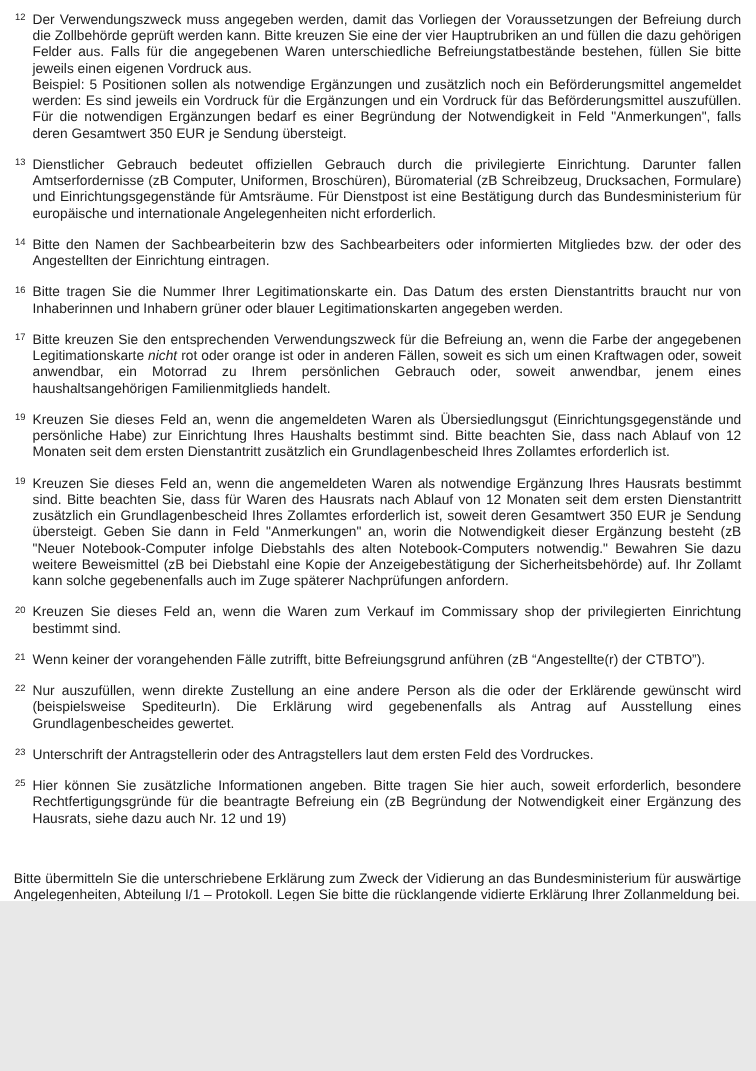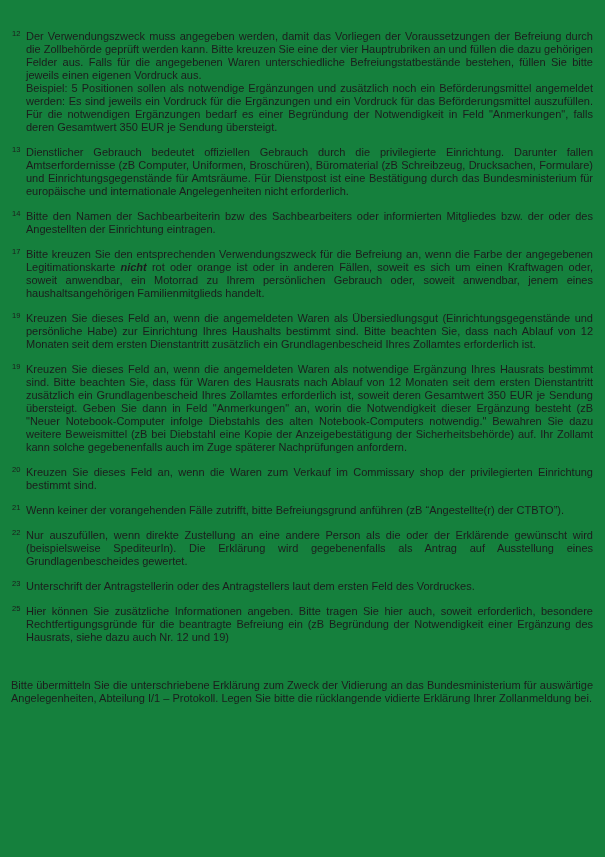--- a/index.html
+++ b/index.html
@@ -1,44 +1,44 @@
 <!DOCTYPE html>
 <html lang="de"><head>
 <meta charset="utf-8">
 <style>
   html, body { margin: 0; padding: 0; background: #e8e8e8; }
   .page {
     width: 605px;
-    height: 857px;
+    height: 721px;
     box-sizing: border-box;
-    background: #15803d;
+    background: #ffffff;
     color: #1c1c1c;
     font-family: "Liberation Sans", "DejaVu Sans", sans-serif;
     font-size: 11px;
     line-height: 13px;
-    padding: 30px 12px 0 11px;
+    padding: 10px 12px 0 11px;
     overflow: hidden;
   }
   .fn {
     position: relative;
     padding-left: 15px;
     margin: 0 0 12px 0;
   }
   .fn-num {
     position: absolute;
     left: 1px;
     top: -1px;
     font-size: 7.5px;
     line-height: 10px;
   }
   .fn-p {
     margin: 0;
     text-align: justify;
   }
-  .bi { font-weight: bold; font-style: italic; margin-top: 13px; }
+  .bi { font-weight: normal; font-style: italic; margin-top: 13px; }
   .closing {
     margin: 35px 0 0 0;
     text-align: justify;
   }
 </style>
 </head>
 <body>
 
 <div class="page">
 
@@ -52,20 +52,24 @@
     <span class="fn-num">13</span>
     <p class="fn-p">Dienstlicher Gebrauch bedeutet offiziellen Gebrauch durch die privilegierte Einrichtung. Darunter fallen Amtserfordernisse (zB Computer, Uniformen, Broschüren), Büromaterial (zB Schreibzeug, Drucksachen, Formulare) und Einrichtungsgegenstände für Amtsräume. Für Dienstpost ist eine Bestätigung durch das Bundesministerium für europäische und internationale Angelegenheiten nicht erforderlich.</p>
   </div>
 
   <div class="fn">
     <span class="fn-num">14</span>
     <p class="fn-p">Bitte den Namen der Sachbearbeiterin bzw des Sachbearbeiters oder informierten Mitgliedes bzw. der oder des Angestellten der Einrichtung eintragen.</p>
   </div>
 
 
+  <div class="fn">
+    <span class="fn-num">16</span>
+    <p class="fn-p">Bitte tragen Sie die Nummer Ihrer Legitimationskarte ein. Das Datum des ersten Dienstantritts braucht nur von Inhaberinnen und Inhabern grüner oder blauer Legitimationskarten angegeben werden.</p>
+  </div>
 
   <div class="fn">
     <span class="fn-num">17</span>
     <p class="fn-p"><span>Bitte kreuzen Sie den entsprechenden Verwendungszweck für die Befreiung an, wenn die Farbe der angegebenen Legitimationskarte </span><span class="bi">nicht</span><span> rot oder orange ist oder in anderen Fällen, soweit es sich um einen Kraftwagen oder, soweit anwendbar, ein Motorrad zu Ihrem persönlichen Gebrauch oder, soweit anwendbar, jenem eines haushaltsangehörigen Familienmitglieds handelt.</span></p>
   </div>
 
   <div class="fn">
     <span class="fn-num">19</span>
     <p class="fn-p">Kreuzen Sie dieses Feld an, wenn die angemeldeten Waren als Übersiedlungsgut (Einrichtungsgegenstände und persönliche Habe) zur Einrichtung Ihres Haushalts bestimmt sind. Bitte beachten Sie, dass nach Ablauf von 12 Monaten seit dem ersten Dienstantritt zusätzlich ein Grundlagenbescheid Ihres Zollamtes erforderlich ist.</p>
   </div>

